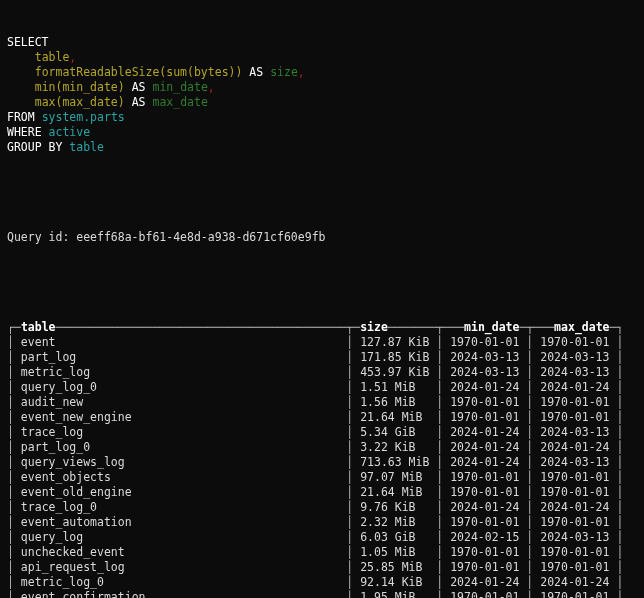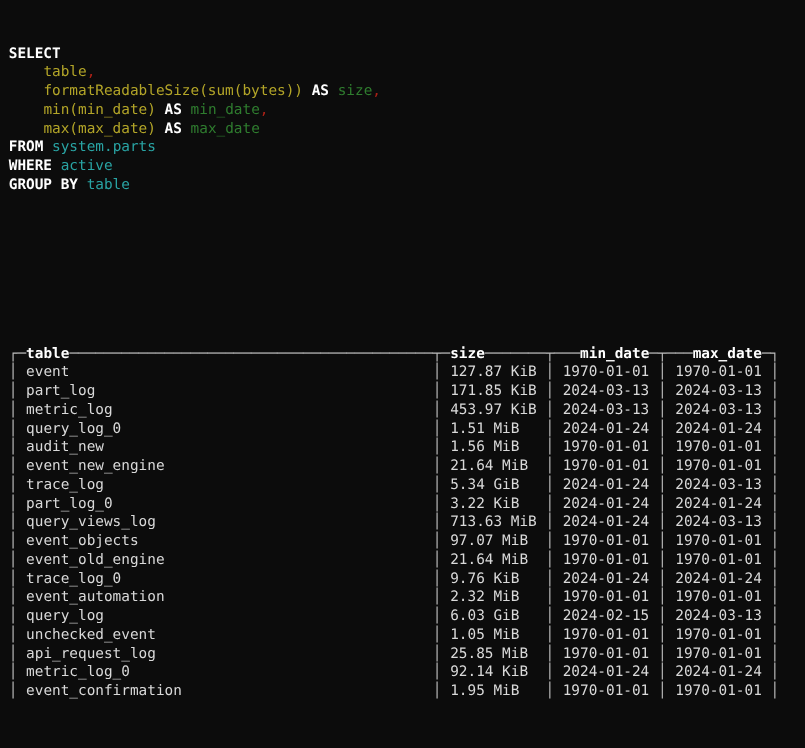--- a/index.html
+++ b/index.html
@@ -9,30 +9,31 @@
   }
   .term{
     font-family:"DejaVu Sans Mono","Liberation Mono",monospace;
     font-size:11.5px;
     line-height:15px;
     color:var(--foreground,#d9d9d9);
     padding:5px 0 0 7px;
     white-space:pre;
   }
   .line{height:15px;white-space:pre;}
-  .keyword{color:var(--keyword,#ffffff);font-weight:bold;}
+  .keyword{color:var(--keyword,#ffffff);font-weight:normal;}
   .function{color:var(--function,#b3a528);}
   .alias{color:var(--alias,#2f7d2f);}
   .identifier{color:var(--identifier,#29a4a4);}
   .punct{color:var(--punctuation,#ab2117);}
   .border{color:var(--border,#bcbcbc);}
   .header{color:var(--header,#ffffff);font-weight:bold;}
   .cell{color:var(--foreground,#d9d9d9);}
 </style>
 </head>
 <body>
 
 <div class="term">
   <div><div class="line"><span class="keyword">SELECT</span></div><div class="line"><span>    </span><span class="function">table</span><span class="punct">,</span></div><div class="line"><span>    </span><span class="function">formatReadableSize(sum(bytes))</span><span> </span><span class="keyword">AS</span><span> </span><span class="alias">size</span><span class="punct">,</span></div><div class="line"><span>    </span><span class="function">min(min_date)</span><span> </span><span class="keyword">AS</span><span> </span><span class="alias">min_date</span><span class="punct">,</span></div><div class="line"><span>    </span><span class="function">max(max_date)</span><span> </span><span class="keyword">AS</span><span> </span><span class="alias">max_date</span></div><div class="line"><span class="keyword">FROM</span><span> </span><span class="identifier">system.parts</span></div><div class="line"><span class="keyword">WHERE</span><span> </span><span class="identifier">active</span></div><div class="line"><span class="keyword">GROUP BY</span><span> </span><span class="identifier">table</span></div></div>
   <div class="line"> </div>
+  <div class="line">Query id: eeeff68a-bf61-4e8d-a938-d671cf60e9fb</div>
   <div class="line"> </div>
   <div><div class="line"><span class="border">┌</span><span class="border">─</span><span class="header">table</span><span class="border">──────────────────────────────────────────</span><span class="border">┬</span><span class="border">─</span><span class="header">size</span><span class="border">───────</span><span class="border">┬</span><span class="border">───</span><span class="header">min_date</span><span class="border">─</span><span class="border">┬</span><span class="border">───</span><span class="header">max_date</span><span class="border">─</span><span class="border">┐</span></div><div class="line"><span class="border">│</span><span class="cell"> event                                          </span><span class="border">│</span><span class="cell"> 127.87 KiB </span><span class="border">│</span><span class="cell"> 1970-01-01 </span><span class="border">│</span><span class="cell"> 1970-01-01 </span><span class="border">│</span></div><div class="line"><span class="border">│</span><span class="cell"> part_log                                       </span><span class="border">│</span><span class="cell"> 171.85 KiB </span><span class="border">│</span><span class="cell"> 2024-03-13 </span><span class="border">│</span><span class="cell"> 2024-03-13 </span><span class="border">│</span></div><div class="line"><span class="border">│</span><span class="cell"> metric_log                                     </span><span class="border">│</span><span class="cell"> 453.97 KiB </span><span class="border">│</span><span class="cell"> 2024-03-13 </span><span class="border">│</span><span class="cell"> 2024-03-13 </span><span class="border">│</span></div><div class="line"><span class="border">│</span><span class="cell"> query_log_0                                    </span><span class="border">│</span><span class="cell"> 1.51 MiB   </span><span class="border">│</span><span class="cell"> 2024-01-24 </span><span class="border">│</span><span class="cell"> 2024-01-24 </span><span class="border">│</span></div><div class="line"><span class="border">│</span><span class="cell"> audit_new                                      </span><span class="border">│</span><span class="cell"> 1.56 MiB   </span><span class="border">│</span><span class="cell"> 1970-01-01 </span><span class="border">│</span><span class="cell"> 1970-01-01 </span><span class="border">│</span></div><div class="line"><span class="border">│</span><span class="cell"> event_new_engine                               </span><span class="border">│</span><span class="cell"> 21.64 MiB  </span><span class="border">│</span><span class="cell"> 1970-01-01 </span><span class="border">│</span><span class="cell"> 1970-01-01 </span><span class="border">│</span></div><div class="line"><span class="border">│</span><span class="cell"> trace_log                                      </span><span class="border">│</span><span class="cell"> 5.34 GiB   </span><span class="border">│</span><span class="cell"> 2024-01-24 </span><span class="border">│</span><span class="cell"> 2024-03-13 </span><span class="border">│</span></div><div class="line"><span class="border">│</span><span class="cell"> part_log_0                                     </span><span class="border">│</span><span class="cell"> 3.22 KiB   </span><span class="border">│</span><span class="cell"> 2024-01-24 </span><span class="border">│</span><span class="cell"> 2024-01-24 </span><span class="border">│</span></div><div class="line"><span class="border">│</span><span class="cell"> query_views_log                                </span><span class="border">│</span><span class="cell"> 713.63 MiB </span><span class="border">│</span><span class="cell"> 2024-01-24 </span><span class="border">│</span><span class="cell"> 2024-03-13 </span><span class="border">│</span></div><div class="line"><span class="border">│</span><span class="cell"> event_objects                                  </span><span class="border">│</span><span class="cell"> 97.07 MiB  </span><span class="border">│</span><span class="cell"> 1970-01-01 </span><span class="border">│</span><span class="cell"> 1970-01-01 </span><span class="border">│</span></div><div class="line"><span class="border">│</span><span class="cell"> event_old_engine                               </span><span class="border">│</span><span class="cell"> 21.64 MiB  </span><span class="border">│</span><span class="cell"> 1970-01-01 </span><span class="border">│</span><span class="cell"> 1970-01-01 </span><span class="border">│</span></div><div class="line"><span class="border">│</span><span class="cell"> trace_log_0                                    </span><span class="border">│</span><span class="cell"> 9.76 KiB   </span><span class="border">│</span><span class="cell"> 2024-01-24 </span><span class="border">│</span><span class="cell"> 2024-01-24 </span><span class="border">│</span></div><div class="line"><span class="border">│</span><span class="cell"> event_automation                               </span><span class="border">│</span><span class="cell"> 2.32 MiB   </span><span class="border">│</span><span class="cell"> 1970-01-01 </span><span class="border">│</span><span class="cell"> 1970-01-01 </span><span class="border">│</span></div><div class="line"><span class="border">│</span><span class="cell"> query_log                                      </span><span class="border">│</span><span class="cell"> 6.03 GiB   </span><span class="border">│</span><span class="cell"> 2024-02-15 </span><span class="border">│</span><span class="cell"> 2024-03-13 </span><span class="border">│</span></div><div class="line"><span class="border">│</span><span class="cell"> unchecked_event                                </span><span class="border">│</span><span class="cell"> 1.05 MiB   </span><span class="border">│</span><span class="cell"> 1970-01-01 </span><span class="border">│</span><span class="cell"> 1970-01-01 </span><span class="border">│</span></div><div class="line"><span class="border">│</span><span class="cell"> api_request_log                                </span><span class="border">│</span><span class="cell"> 25.85 MiB  </span><span class="border">│</span><span class="cell"> 1970-01-01 </span><span class="border">│</span><span class="cell"> 1970-01-01 </span><span class="border">│</span></div><div class="line"><span class="border">│</span><span class="cell"> metric_log_0                                   </span><span class="border">│</span><span class="cell"> 92.14 KiB  </span><span class="border">│</span><span class="cell"> 2024-01-24 </span><span class="border">│</span><span class="cell"> 2024-01-24 </span><span class="border">│</span></div><div class="line"><span class="border">│</span><span class="cell"> event_confirmation                             </span><span class="border">│</span><span class="cell"> 1.95 MiB   </span><span class="border">│</span><span class="cell"> 1970-01-01 </span><span class="border">│</span><span class="cell"> 1970-01-01 </span><span class="border">│</span></div></div>
 </div>
 
 </body></html>

